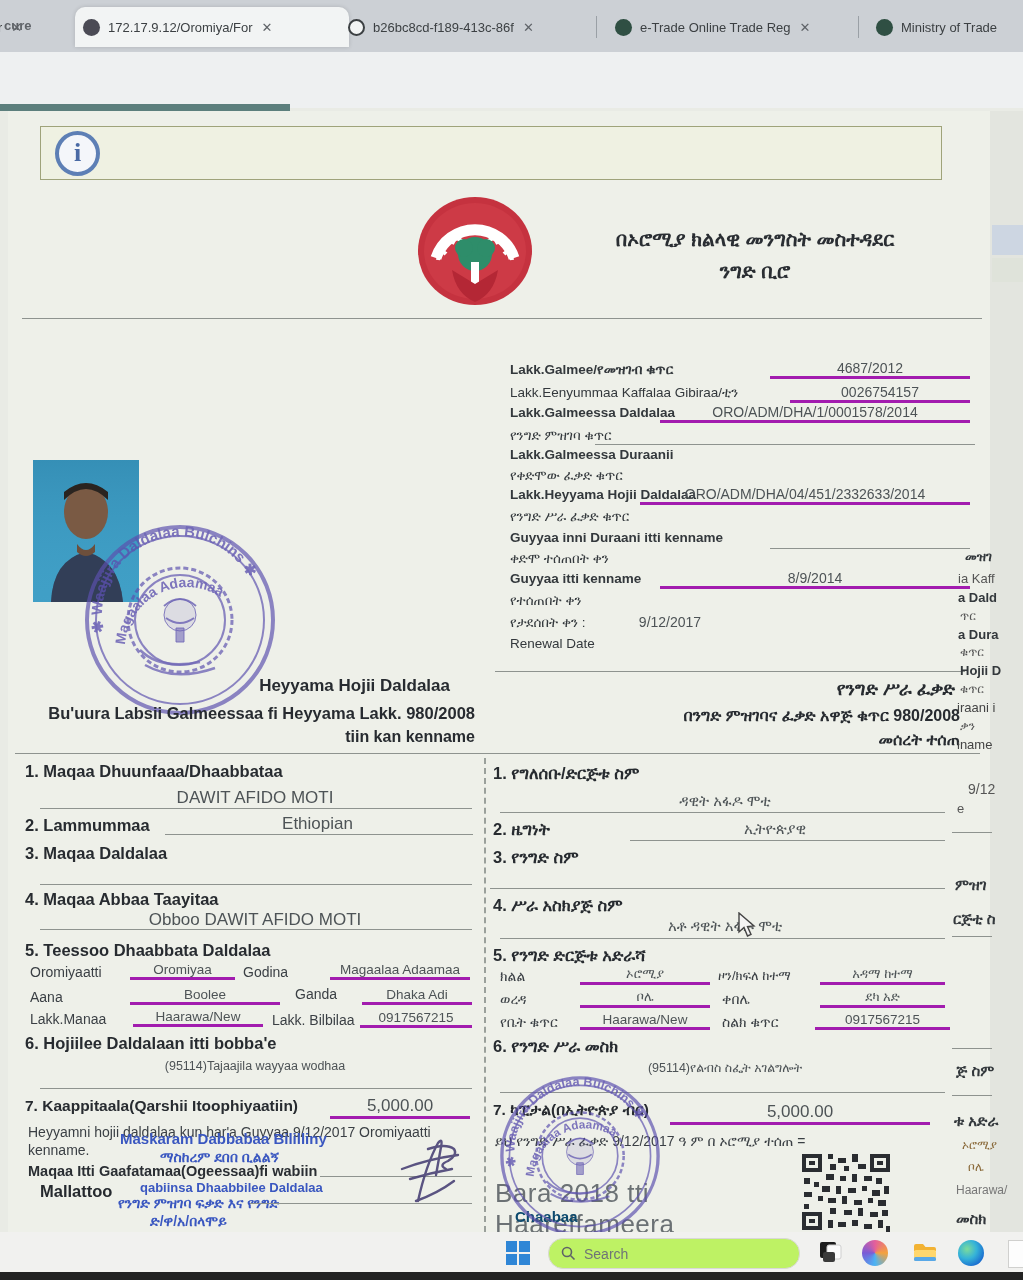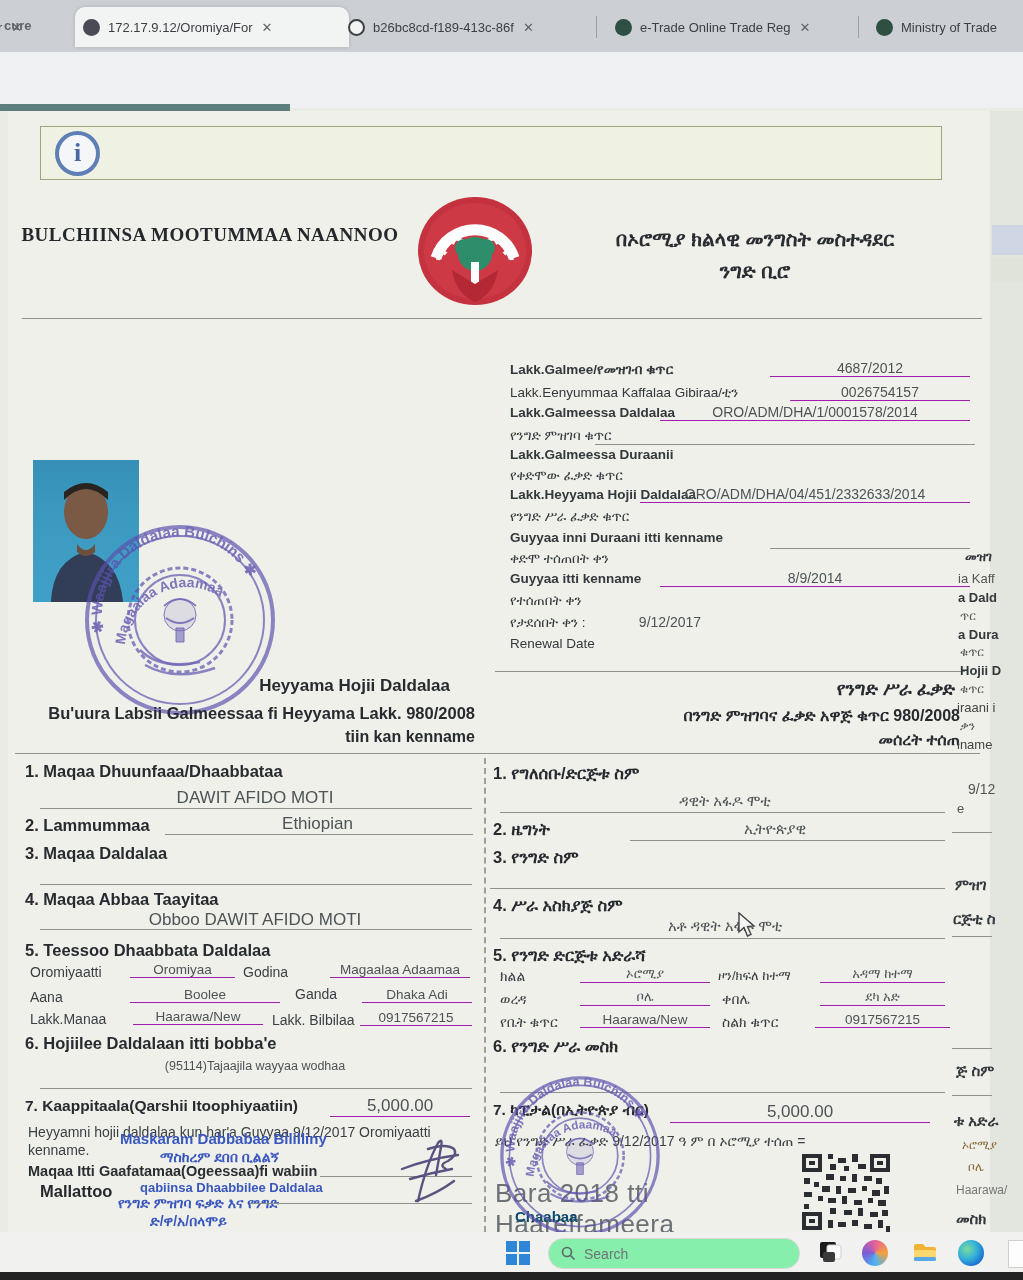--- a/index.html
+++ b/index.html
@@ -18,21 +18,21 @@
   #urlrow{position:absolute;left:0;top:52px;width:1023px;height:56px;background:#eef0f1;
     display:flex;align-items:center;}
   #urlprefix{position:absolute;left:4px;top:18px;font-size:13px;font-weight:bold;color:#5f6368;}
   #urltext{position:absolute;left:48px;top:15px;font-size:15px;color:#3c4043;white-space:nowrap;width:970px;overflow:hidden;}
   #loadbar{position:absolute;left:0;top:104px;width:290px;height:7px;background:#5c7f7d;}
   
   #doc{position:absolute;left:8px;top:111px;width:982px;height:1121px;background:#eef0e9;}
   #page2{position:absolute;left:990px;top:111px;width:33px;height:1121px;background:#e3e5df;}
   .p2band{position:absolute;left:992px;width:31px;background:#cdd6e2;}
   .hr{position:absolute;height:0;border-top:1px solid #8e938f;}
-  .u{border-bottom:1px solid #a21caf;}
+  .u{border-bottom:3px solid #a21caf;}
   
   #banner{position:absolute;left:40px;top:126px;width:900px;height:52px;background:#eff1e2;
     border:1px solid #9fa37a;display:flex;align-items:center;}
   #infoicon{width:37px;height:37px;border-radius:50%;border:4px solid #5d7fb5;background:#f4f6fa;
     color:#4a6aa5;font-family:"Liberation Serif",serif;font-weight:bold;font-size:26px;
     display:flex;align-items:center;justify-content:center;margin-left:14px;}
   #bannertext{flex:1;text-align:center;font-size:16px;color:#3f4540;}
   
   .orgl{position:absolute;left:10px;width:400px;text-align:center;font-family:"Liberation Serif",serif;
     font-weight:bold;font-size:19px;color:#24282c;letter-spacing:.5px;}
@@ -46,21 +46,21 @@
   
   .flabel{position:absolute;font-size:16.5px;font-weight:bold;color:#272b30;}
   .fvalue{position:absolute;font-size:17px;color:#4d5356;text-align:center;}
   .slabel{position:absolute;font-size:14px;color:#3a3f44;}
   .svalue{position:absolute;font-size:13.5px;color:#4d5356;text-align:center;}
   .blue{color:#3a57c0;}
   .vdash{position:absolute;left:484px;top:758px;width:0;height:474px;border-left:2px dashed #9aa09b;}
   #bigrenew{position:absolute;left:495px;top:1178px;width:300px;font-size:26px;color:#6b7174;letter-spacing:.5px;}
   
   #taskbar{position:absolute;left:0;top:1232px;width:1023px;height:40px;background:#f1f1ef;display:flex;align-items:center;}
-  #searchpill{position:absolute;left:548px;top:1238px;width:250px;height:29px;border-radius:15px;background:#86efac;
+  #searchpill{position:absolute;left:548px;top:1238px;width:250px;height:29px;border-radius:15px;background:#bef264;
     border:1px solid #d8d8d6;display:flex;align-items:center;font-size:14px;color:#6f7377;}
   .tico{position:absolute;top:1240px;width:26px;height:26px;}
   #bezel{position:absolute;left:0;top:1272px;width:1023px;height:8px;background:#222;}
 </style>
 </head>
 <body>
 
 <div id="screen">
 
   <div id="tabstrip">
@@ -97,21 +97,20 @@
 
   <div id="doc"></div>
   <div id="page2"></div>
   <div class="p2band" style="top:225px;height:30px"></div>
   <div class="p2band" style="top:258px;height:24px;background:#dfe3da"></div>
 
   <div id="banner">
     <div id="infoicon">i</div>
   </div>
 
-  <div class="orgl abs" style="top:224px">BULCHIINSA MOOTUMMAA NAANNOO</div>
   <div class="orga abs" style="top:228px">በኦሮሚያ ክልላዊ መንግስት መስተዳደር</div>
   <div class="orga abs" style="top:260px">ንግድ ቢሮ</div>
 
   <svg class="abs" style="left:416px;top:196px" width="118" height="112" viewBox="0 0 118 112">
     <ellipse cx="59" cy="55" rx="57" ry="54" fill="#c5323f"></ellipse>
     <ellipse cx="59" cy="55" rx="51" ry="48" fill="#cd3a46"></ellipse>
     <path d="M20 62 A41 41 0 0 1 98 62" fill="none" stroke="#fff" stroke-width="11"></path>
     <path d="M22 64 Q24 52 30 58 M36 48 Q40 38 46 46 M55 34 Q59 28 63 34 M72 46 Q78 38 82 48 M88 58 Q94 52 96 64" stroke="#fff" stroke-width="4" fill="none"></path>
     <circle cx="59" cy="58" r="17" fill="#2e8d6a"></circle>
     <circle cx="48" cy="52" r="9" fill="#2e8d6a"></circle>
@@ -281,20 +280,21 @@
   <div class="slabel" style="left:500px;top:991px">ወረዳ</div>
   <div class="svalue u" style="left:580px;top:989px;width:130px;font-size:13px">ቦሌ</div>
   <div class="slabel" style="left:722px;top:991px">ቀበሌ</div>
   <div class="svalue u" style="left:820px;top:989px;width:125px;font-size:13px">ደካ አድ</div>
   <div class="slabel" style="left:500px;top:1014px">የቤት ቁጥር</div>
   <div class="svalue u" style="left:580px;top:1012px;width:130px">Haarawa/New</div>
   <div class="slabel" style="left:722px;top:1014px">ስልክ ቁጥር</div>
   <div class="svalue u" style="left:815px;top:1012px;width:135px">0917567215</div>
 
   <div class="flabel" style="left:493px;top:1037px">6. የንግድ ሥራ መስክ</div>
+  <div class="fvalue" style="left:510px;top:1061px;width:430px;font-size:12.5px">(95114)የልብስ ስፌት አገልግሎት</div>
   <div class="hr" style="left:500px;top:1092px;width:445px"></div>
 
   <div class="flabel" style="left:493px;top:1101px;font-size:15.5px">7. ካፒታል(በኢትዮጵያ ብር)</div>
   <div class="fvalue u" style="left:670px;top:1102px;width:260px">5,000.00</div>
   <div class="abs" style="left:495px;top:1133px;width:450px;font-size:14px;color:#3a3f44">ይህ የንግድ ሥራ ፈቃድ 9/12/2017 ዓ ም በ ኦሮሚያ ተሰጠ =</div>
 
   <div id="bigrenew">Bara 2018  tti Haareffameera</div>
   <div class="abs" style="left:515px;top:1208px;font-size:15px;font-weight:bold;color:#0c4a6e">Chaabaa</div>
 
   <svg class="abs" style="left:495px;top:1072px;opacity:.85" width="170" height="168" viewBox="0 0 200 200">

